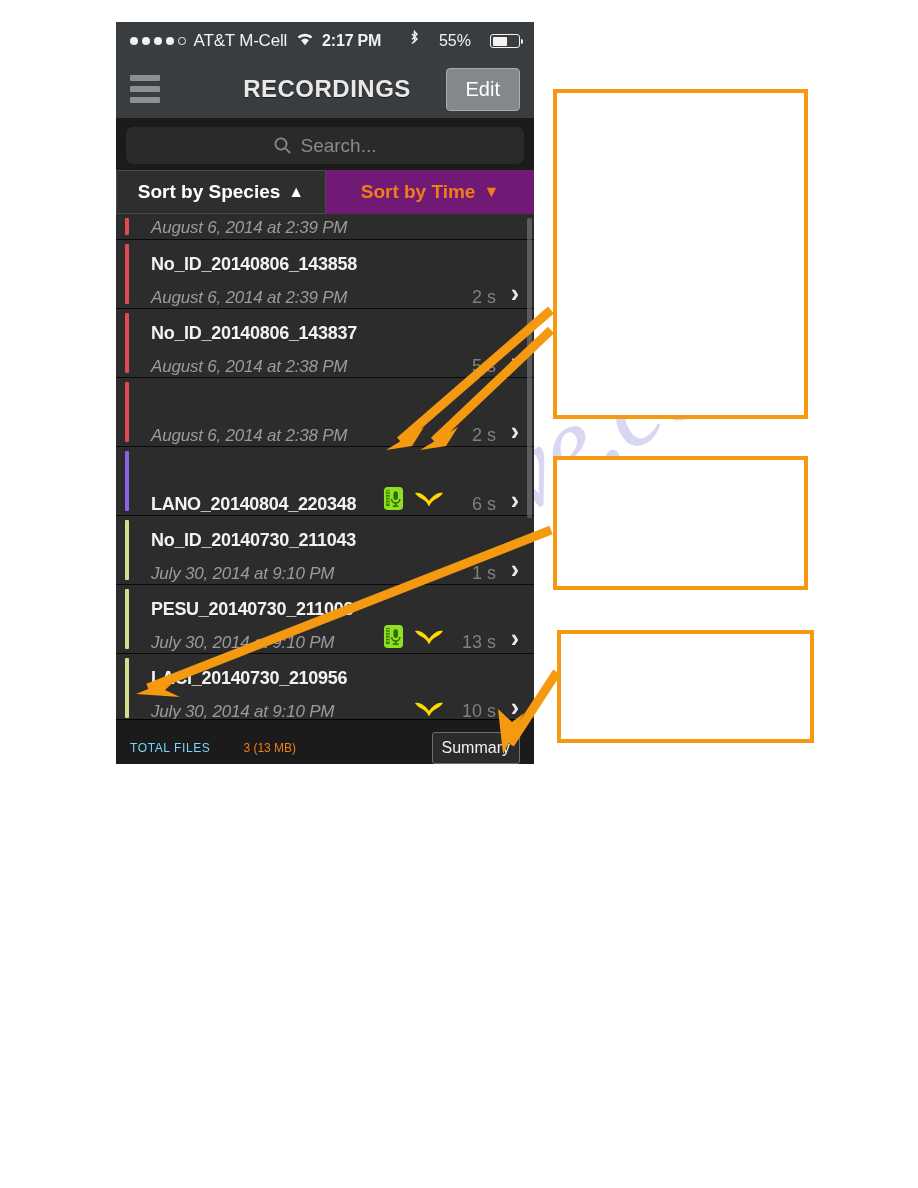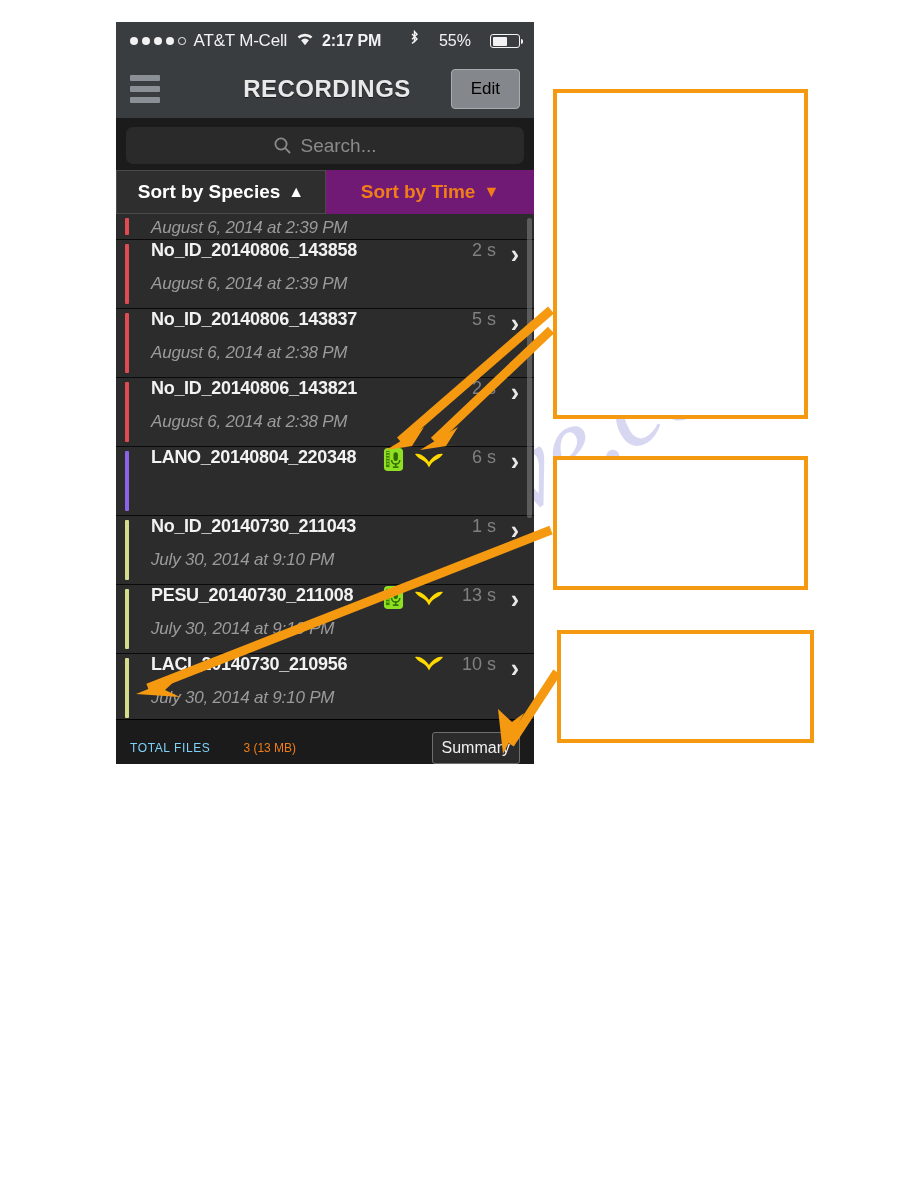--- a/index.html
+++ b/index.html
@@ -98,25 +98,25 @@
   .hamburger { width: 30px; display: flex; flex-direction: column; gap: 5px; cursor: pointer; }
   .hamburger span { display: block; height: 6px; background: #8b9096; border-radius: 1px; }
   .nav-title {
     position: absolute; left: 4px; right: 0; text-align: center;
     font-size: 24px; font-weight: bold; color: #e9e9e9;
     letter-spacing: 0.5px; text-shadow: 0 1px 1px rgba(0,0,0,.6);
     pointer-events: none;
   }
   .edit-btn {
     margin-left: auto; z-index: 2;
-    background: #84888c; color: #000000;
+    background: #84888c; color: #ffffff;
     border: 1px solid #a8acb0;
     border-radius: 4px;
     padding: 9px 19px;
-    font-size: 17px;
+    font-size: 20px;
     cursor: pointer;
   }
 
   
   .search-wrap { background: #1b1b1b; padding: 9px 10px 6px 10px; }
   .search-box {
     background: #2a2a2a; border-radius: 7px; height: 37px;
     display: flex; align-items: center; justify-content: center;
     color: #8a8a8a; font-size: 19px;
   }
@@ -131,21 +131,21 @@
   .sort-btn.active { background: #2e2e2e; color: #ffffff; border: 1px solid #4a4a4a; box-sizing: border-box; }
   .sort-btn.inactive { background: #701a75; color: #f07d18; }
   .sort-btn .arr { margin-left: 8px; font-size: 16px; }
 
   
   .list-area { position: relative; height: 505px; overflow: hidden; background: #262626; }
   .row {
     position: relative; height: 68px;
     background: #2c2c2c;
     border-bottom: 1px solid #0a0a0a;
-    display: flex; align-items: flex-start;
+    display: flex; align-items: flex-end;
   }
   .row.part { height: 25px; border-bottom: 1px solid #0a0a0a; align-items: flex-end; }
   .row .edge { position: absolute; left: 9px; top: 4px; bottom: 4px; width: 4px; border-radius: 1px; }
   .row .txt { margin-left: 35px; flex: 1; min-width: 0; }
   .row .fname { color: #f2f2f2; font-size: 18px; font-weight: bold; letter-spacing: -0.3px; white-space: nowrap; }
   .row .fdate { color: #9b9b9b; font-size: 17px; margin-top: 13px; white-space: nowrap; letter-spacing: -0.2px; font-style: italic;}
   .row.part .fdate { color: #9b9b9b; font-size: 17px; margin-bottom: 1px; }
   .row .icons { display: flex; align-items: center; gap: 10px; margin-right: 6px; }
   .mic-ico { width: 21px; height: 25px; }
   .bat-ico { width: 30px; height: 18px; }
@@ -281,21 +281,20 @@
             <div class="fname">No_ID_20140806_143837</div>
             <div class="fdate">August 6, 2014 at 2:38 PM</div>
           </div>
           <div class="icons"></div>
           <div class="dur">5 s</div>
           <div class="chev">›</div>
         </div>
         <div class="row">
           <div class="edge" style="background:#e04a52"></div>
           <div class="txt">
-            <div class="fname">No_ID_20140806_143821</div>
             <div class="fdate">August 6, 2014 at 2:38 PM</div>
           </div>
           <div class="icons"></div>
           <div class="dur">2 s</div>
           <div class="chev">›</div>
         </div>
         <div class="row">
           <div class="edge" style="background:#8b63e8"></div>
           <div class="txt">
             <div class="fname">LANO_20140804_220348</div>

